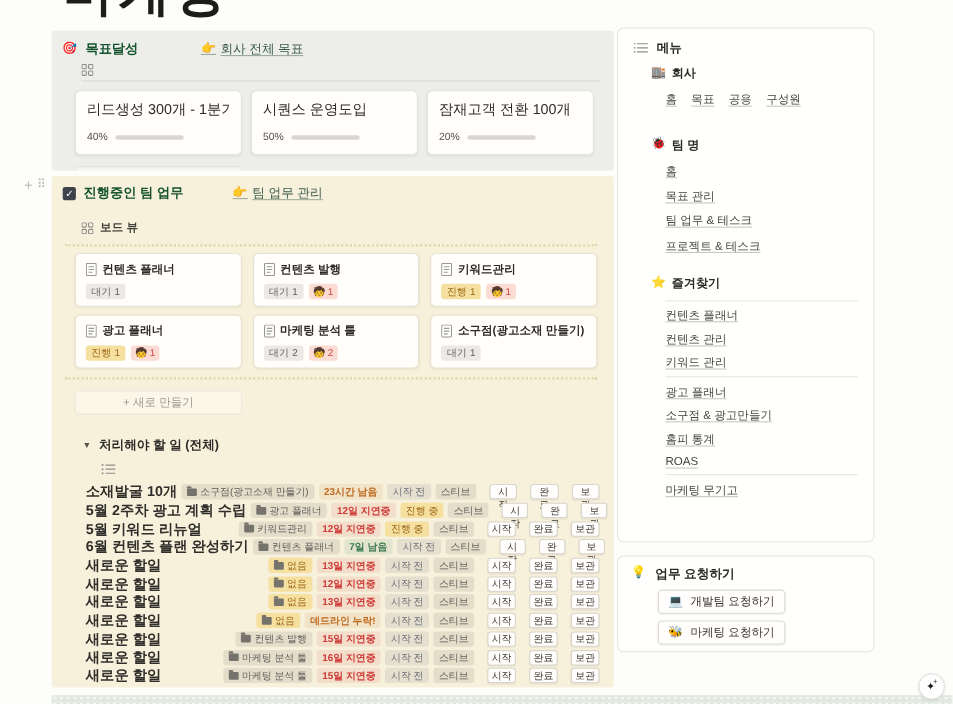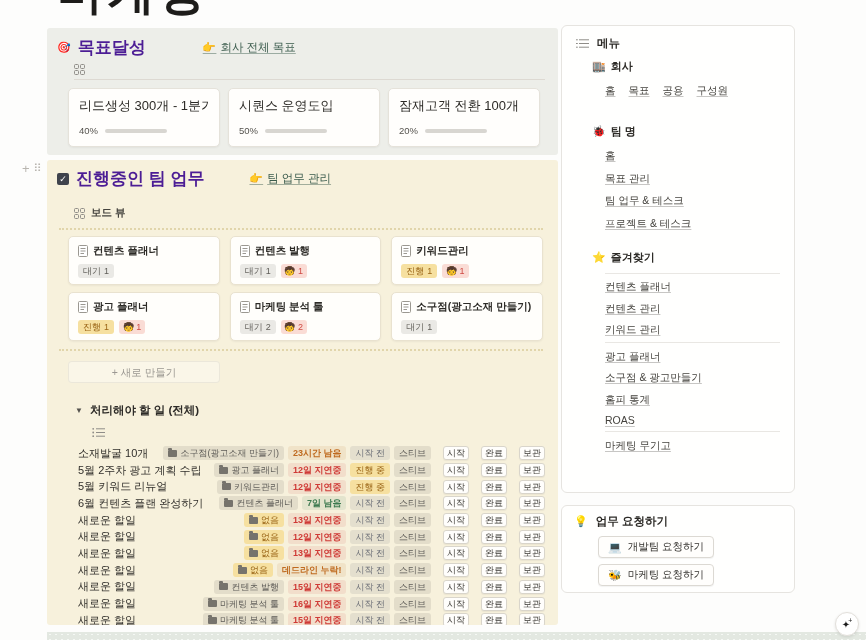--- a/index.html
+++ b/index.html
@@ -9,21 +9,21 @@
     font-family:"Liberation Sans","DejaVu Sans",sans-serif;
     -webkit-font-smoothing:antialiased;
   }
   .abs{position:absolute}
 
   
   .page-title{left:57px;top:-40px;font-size:48px;font-weight:bold;color:#1d1c1a;margin:0;letter-spacing:2px;white-space:nowrap}
 
   
   .sec-head{display:flex;align-items:center;gap:7px}
-  .sec-title{font-weight:bold;font-size:17px;color:#4c1d95}
+  .sec-title{font-weight:bold;font-size:12px;color:#14532d}
   .head-link{font-size:11.5px;color:#3a5b4c;text-decoration:underline;text-decoration-color:rgba(58,91,76,.45);text-underline-offset:2px;cursor:pointer;display:flex;gap:4px;align-items:center}
   .emoji{font-size:11px;line-height:1}
   .chip{font-size:9px;line-height:12px;padding:1px 5px;border-radius:3px;background:rgba(93,90,84,.13);color:#5f5d58;white-space:nowrap;display:inline-flex;align-items:center;gap:3px}
   .chip[data-type="active"]{background:#f6e0a0;color:#9a6516}
   .chip[data-type="none"]{background:#f6e0a0;color:#9a6516}
 
   
   .section-goals{left:47px;top:28px;width:511px;height:127px;background:#edeee9;border-radius:3px;box-sizing:border-box;padding:8px 13px 0 10px;overflow:hidden}
   .goals-link{margin-left:50px}
   .gallery-ico{margin:5px 0 0 17px;display:block}
@@ -49,21 +49,21 @@
   .bc-chips{display:flex;gap:5px;margin-top:6px;align-items:flex-start;min-height:14px}
   .badge-people{font-size:9px;line-height:12px;padding:1px 4px;border-radius:3px;background:#fadcd5;color:#cf4a43;display:inline-flex;gap:2px;align-items:center}
   .badge-people .emoji{font-size:9px}
   .btn-cream{background:rgba(255,255,255,.35);border:1px solid rgba(0,0,0,.06)}
 
   .todo-head{display:flex;gap:7px;align-items:center;margin:20px 0 0 18px;font-size:11.5px;font-weight:bold;color:#2d2b27}
   .toggle{font-size:8px;color:#55534e;cursor:pointer}
   .list-ico{margin:9px 0 0 35px;display:block}
   .todo-rows{margin:7px 0 0 21px}
   .todo-row{display:flex;align-items:center;height:16.7px;gap:4px}
-  .row-name{font-size:11px;font-weight:normal;color:#302e2a;white-space:nowrap;cursor:pointer}
+  .row-name{font-size:13px;font-weight:bold;color:#302e2a;white-space:nowrap;cursor:pointer}
   .row-right{margin-left:auto;display:flex;align-items:center;gap:4px}
   .folder-ico{width:9px;height:7px;background:#76736c;border-radius:1px;position:relative;display:inline-block}
   .folder-ico::before{content:"";position:absolute;top:-2px;left:0;width:4px;height:2px;background:#76736c;border-radius:1px 1px 0 0}
   .dl-chip{font-weight:bold}
   .dl-chip[data-type="red"]{color:#cf3a36;background:rgba(207,58,54,.10)}
   .dl-chip[data-type="orange"]{color:#bf6a1f;background:rgba(191,106,31,.10)}
   .dl-chip[data-type="green"]{color:#3d7a50;background:rgba(61,122,80,.10)}
   .status-chip{background:rgba(90,96,110,.12);color:#6b6e76}
   .status-chip[data-type="active"]{background:#f6e0a0;color:#9a6516}
   .row-actions{display:flex;gap:12px;margin-left:8px}

